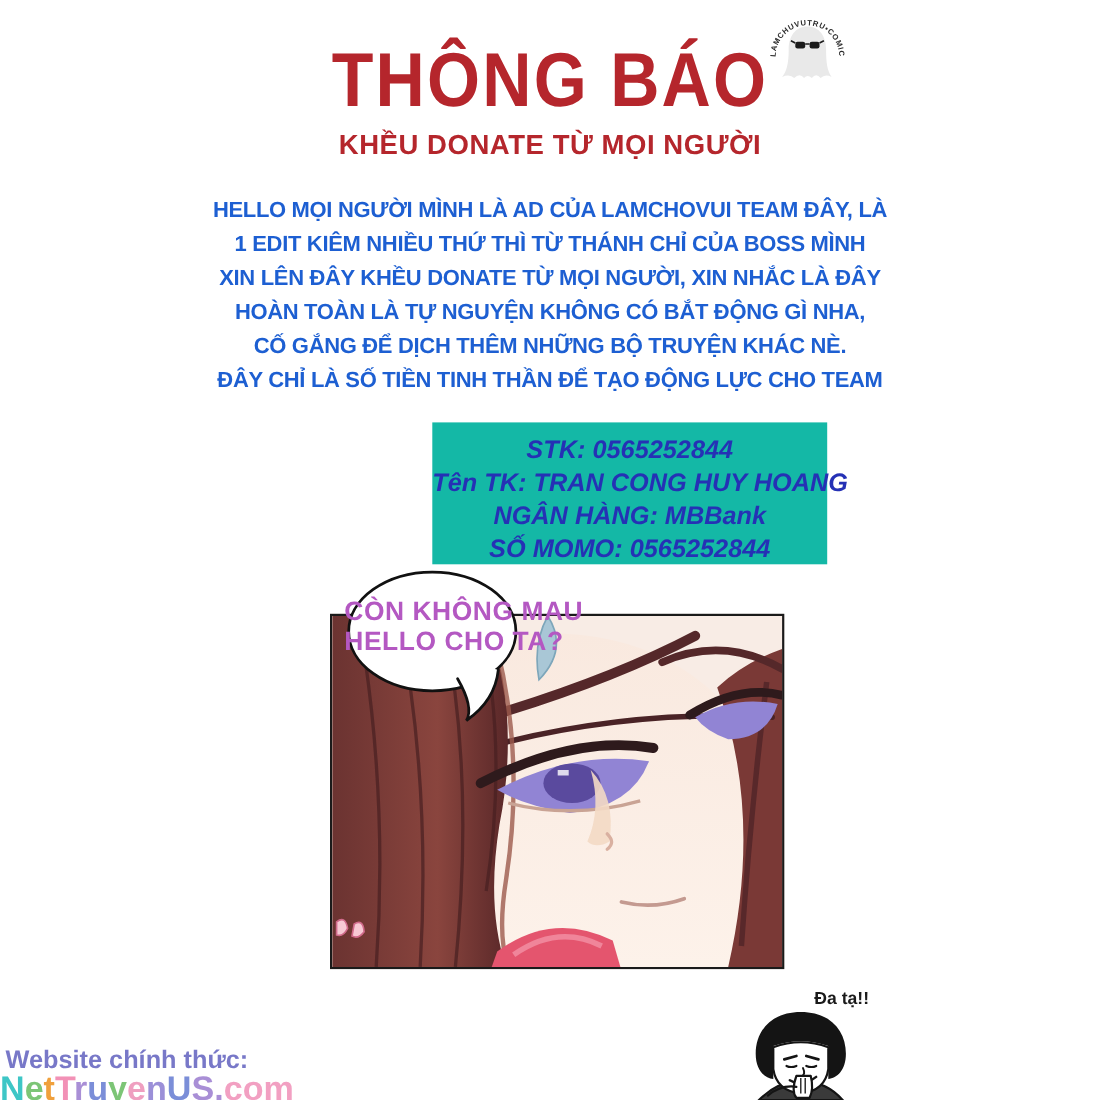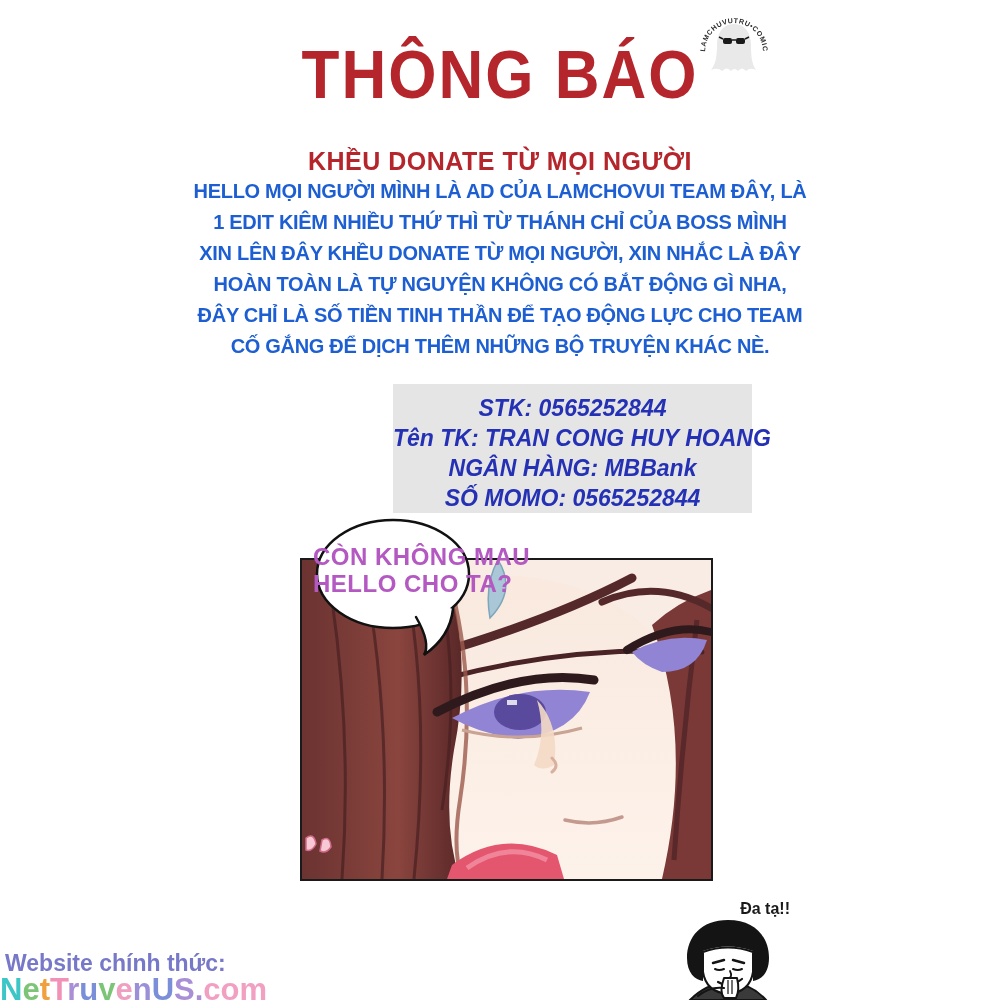--- a/index.html
+++ b/index.html
@@ -4,36 +4,36 @@
 <style>
   html,body{margin:0;padding:0;background:#ffffff;}
   .page{position:relative;width:1000px;height:1000px;background:#ffffff;overflow:hidden;
         font-family:"Liberation Sans",sans-serif;}
 
   
   .title{position:absolute;top:34px;left:0;width:1000px;text-align:center;
          font-size:62px;font-weight:900;letter-spacing:2px;color:#b5262c;
          transform:scaleY(1.12);transform-origin:top center;white-space:nowrap;}
   .subtitle{position:absolute;top:118px;left:0;width:1000px;text-align:center;
-         font-size:25px;font-weight:900;letter-spacing:.5px;color:#b5262c;white-space:nowrap;margin-top:29px;}
+         font-size:25px;font-weight:900;letter-spacing:.5px;color:#b5262c;white-space:nowrap;}
 
   
   .logo{position:absolute;left:696px;top:6px;width:76px;height:84px;}
 
   
   .announce{position:absolute;top:176px;left:0;width:1000px;text-align:center;
             color:#1d5fd2;font-weight:900;font-size:20px;line-height:31px;
             letter-spacing:-0.3px;}
   .announce div{white-space:nowrap;
       text-shadow:-2px 0 #fff,2px 0 #fff,0 -2px #fff,0 2px #fff,
                   -1px -1px #fff,1px 1px #fff,-1px 1px #fff,1px -1px #fff;}
 
   
   .donate-box{position:absolute;left:393px;top:384px;width:359px;height:129px;
-              background:#e5e5e5;box-sizing:border-box;padding-top:9px;
+              background:#14b8a6;box-sizing:border-box;padding-top:9px;
               text-align:center;color:#2531b5;font-weight:900;font-style:italic;
               font-size:23px;line-height:30px;white-space:nowrap;}
 
   
   .panel{position:absolute;left:300px;top:558px;width:413px;height:323px;
          border:2px solid #1a1a1a;box-sizing:border-box;background:#f8ece5;}
   .panel svg{display:block;width:409px;height:319px;}
 
   
   .bubble{position:absolute;left:313px;top:517px;width:168px;height:142px;z-index:5;}
@@ -75,22 +75,22 @@
   </div>
 
   <div class="title">THÔNG BÁO</div>
   <div class="subtitle">KHỀU DONATE TỪ MỌI NGƯỜI</div>
 
   <div class="announce">
     <div>HELLO MỌI NGƯỜI MÌNH LÀ AD CỦA LAMCHOVUI TEAM ĐÂY, LÀ</div>
     <div>1 EDIT KIÊM NHIỀU THỨ THÌ TỪ THÁNH CHỈ CỦA BOSS MÌNH</div>
     <div>XIN LÊN ĐÂY KHỀU DONATE TỪ MỌI NGƯỜI, XIN NHẮC LÀ ĐÂY</div>
     <div>HOÀN TOÀN LÀ TỰ NGUYỆN KHÔNG CÓ BẮT ĐỘNG GÌ NHA,</div>
+    <div>CỐ GẮNG ĐỂ DỊCH THÊM NHỮNG BỘ TRUYỆN KHÁC NÈ.</div>
     <div>ĐÂY CHỈ LÀ SỐ TIỀN TINH THẦN ĐỂ TẠO ĐỘNG LỰC CHO TEAM</div>
-    <div>CỐ GẮNG ĐỂ DỊCH THÊM NHỮNG BỘ TRUYỆN KHÁC NÈ.</div>
   </div>
 
   <div class="donate-box">
     <div>STK: 0565252844</div>
     <div>Tên TK: TRAN CONG HUY HOANG</div>
     <div>NGÂN HÀNG: MBBank</div>
     <div>SỐ MOMO: 0565252844</div>
   </div>
 
   <div class="panel">

